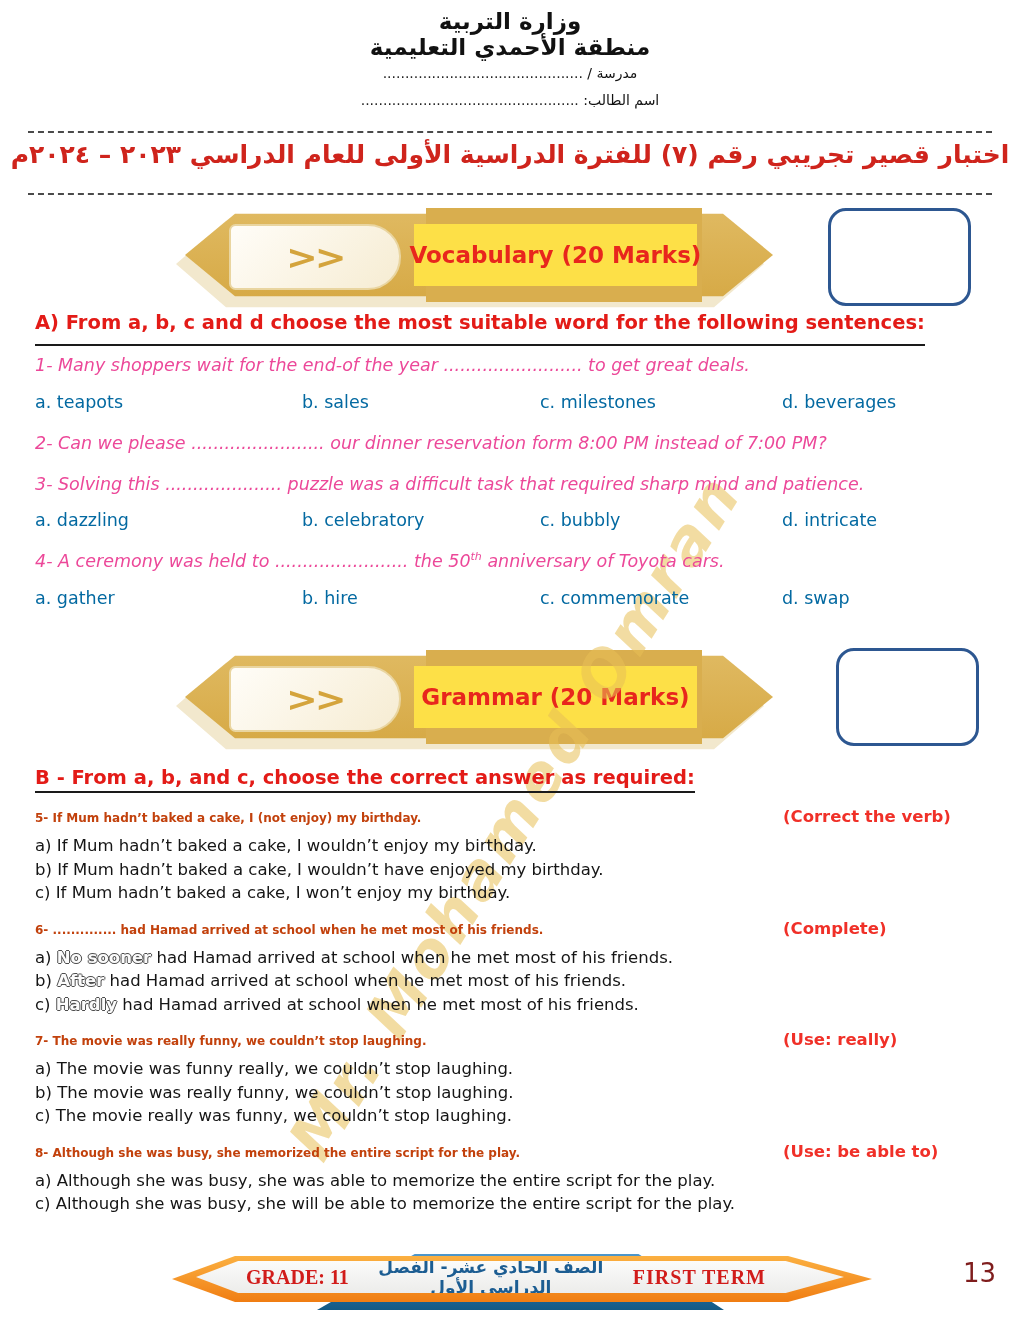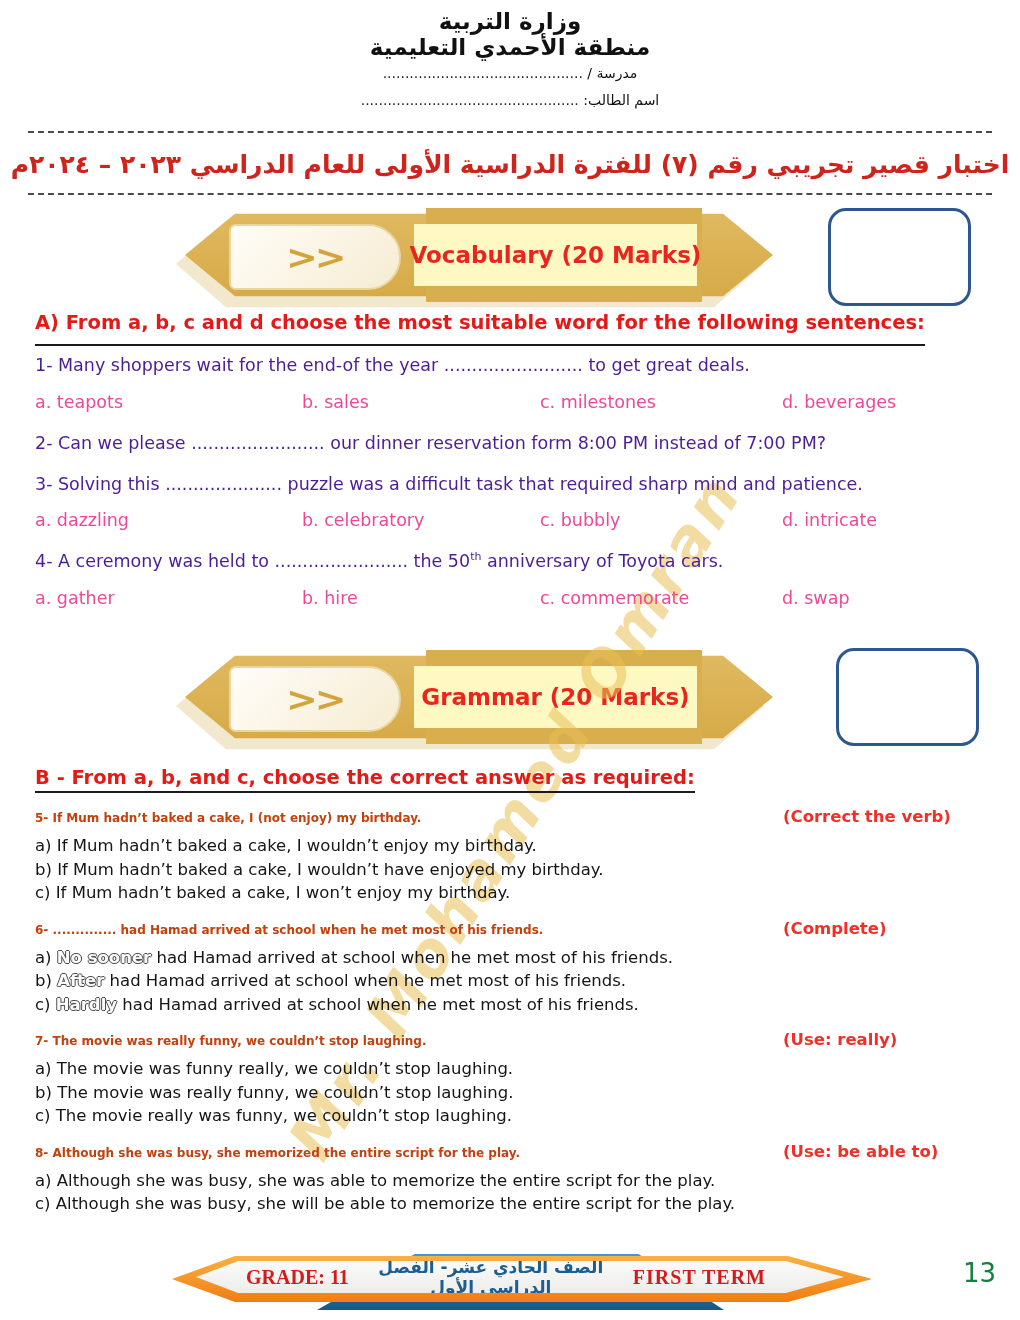--- a/index.html
+++ b/index.html
@@ -4,48 +4,48 @@
 <style>
   html,body{margin:0;padding:0;background:#ffffff;}
   .page{position:relative;width:1020px;height:1320px;background:#ffffff;overflow:hidden;
         font-family:"DejaVu Sans",sans-serif;color:#161616;}
   
   .hdr{position:absolute;top:8px;left:0;right:0;text-align:center;direction:rtl;}
   .hdr-line1,.hdr-line2{font-weight:bold;font-size:23px;line-height:26px;color:#111;}
   .hdr-line3,.hdr-line4{font-size:14px;line-height:27px;color:#111;}
   .hdr-dots{letter-spacing:1px;color:#222;}
   .dashed{position:absolute;left:28px;right:28px;border-top:2px dashed #4a4a4a;height:0;}
-  .exam-title{position:absolute;top:150px;left:0;right:0;text-align:center;direction:rtl;
+  .exam-title{position:absolute;top:140px;left:0;right:0;text-align:center;direction:rtl;
               color:#cf241c;font-weight:bold;font-size:25px;}
   
   .banner{position:absolute;left:185px;width:588px;height:94px;}
   .banner-shadow{position:absolute;inset:0;transform:translate(-9px,9px);background:#f2e8cd;
                  clip-path:polygon(0 50%,8.5% 4%,91.5% 4%,100% 50%,91.5% 96%,8.5% 96%);}
   .banner-hex{position:absolute;inset:0;background:linear-gradient(180deg,#e0ba62,#d6a945);
               clip-path:polygon(0 50%,8.5% 6%,91.5% 6%,100% 50%,91.5% 94%,8.5% 94%);}
   .banner-band{position:absolute;left:41%;width:47%;top:0;bottom:0;background:#d9ae4e;}
   .banner-capsule{position:absolute;left:7.5%;width:28.5%;top:17%;height:66%;
                   background:linear-gradient(135deg,#fffdf8,#f6ecd2);
                   border:2px solid #e9d5a0;border-radius:12px 60px 60px 12px;
                   display:flex;align-items:center;justify-content:center;}
   .banner-chevrons{font-size:38px;font-weight:bold;color:#d4a43c;letter-spacing:-3px;line-height:1;
                    transform:scaleY(0.9);}
-  .banner-panel{position:absolute;left:39%;width:48%;top:17.5%;height:65%;background:#fef9c3;
+  .banner-panel{position:absolute;left:39%;width:48%;top:17.5%;height:65%;background:#fde047;
                 display:flex;align-items:center;justify-content:center;}
   .banner-title{color:#e8261d;font-weight:bold;font-size:23px;white-space:nowrap;}
   
   .score-box{position:absolute;width:137px;height:92px;background:#fff;
              border:3px solid #2d5791;border-radius:18px;}
   
   .sec-heading{position:absolute;left:35px;color:#e31b17;font-weight:bold;font-size:19.5px;}
   .sec-heading span{display:inline-block;border-bottom:2.5px solid #1a1a1a;padding-bottom:10px;}
   .parta{position:absolute;left:35px;top:348px;width:930px;z-index:2;}
-  .qa-text{font-size:17.5px;line-height:26px;margin-bottom:11px;color:#4c1d95;}
+  .qa-text{font-size:17.5px;line-height:26px;margin-bottom:11px;color:#ec4899;font-style:italic;}
   .qa-options{display:grid;grid-template-columns:267px 238px 242px 1fr;
-              font-size:17.5px;line-height:26px;margin-bottom:11px;color:#ec4899;}
+              font-size:17.5px;line-height:26px;margin-bottom:11px;color:#0369a1;}
   .sup{vertical-align:super;font-size:11px;}
   
   .partb{position:absolute;left:35px;top:766px;width:930px;z-index:2;}
   .partb-heading{color:#e31b17;font-weight:bold;font-size:19.5px;margin-bottom:8px;}
   .partb-heading span{display:inline-block;border-bottom:2.5px solid #1a1a1a;padding-bottom:2px;}
   .bq{margin-top:11px;}
   .qline{position:relative;line-height:25px;margin-bottom:3px;}
   .qtext{color:#c2410c;font-weight:bold;font-size:12px;}
   .qnote{position:absolute;left:748px;top:0;color:#f03028;font-weight:bold;font-size:16.5px;
          white-space:nowrap;}
@@ -67,21 +67,21 @@
             filter:drop-shadow(4px 5px 0 rgba(110,110,110,0.35));}
   .f-strip{position:absolute;left:196px;top:13px;width:648px;height:32px;
            background:linear-gradient(180deg,#fbfbfa,#ececea);
            clip-path:polygon(0 50%,6.5% 0,91% 0,100% 50%,91% 100%,6.5% 100%);
            display:flex;align-items:center;}
   .f-grade{margin-left:50px;color:#d11c1a;font-family:"Liberation Serif",serif;
            font-weight:bold;font-size:20px;white-space:nowrap;}
   .f-class{flex:1;text-align:center;direction:rtl;color:#1c5d92;font-weight:bold;font-size:17px;}
   .f-term{margin-right:78px;color:#d11c1a;font-family:"Liberation Serif",serif;
           font-weight:bold;font-size:20px;letter-spacing:1px;white-space:nowrap;}
-  .f-page{position:absolute;right:24px;top:10px;font-size:26px;color:#15803d;}
+  .f-page{position:absolute;right:24px;top:10px;font-size:26px;color:#7f1d1d;}
 </style>
 </head>
 <body>
 
 <div class="page">
 
   <div class="watermark">Mr. Mohamed Omran</div>
 
   <div class="hdr">
     <div class="hdr-line1">وزارة التربية</div>

